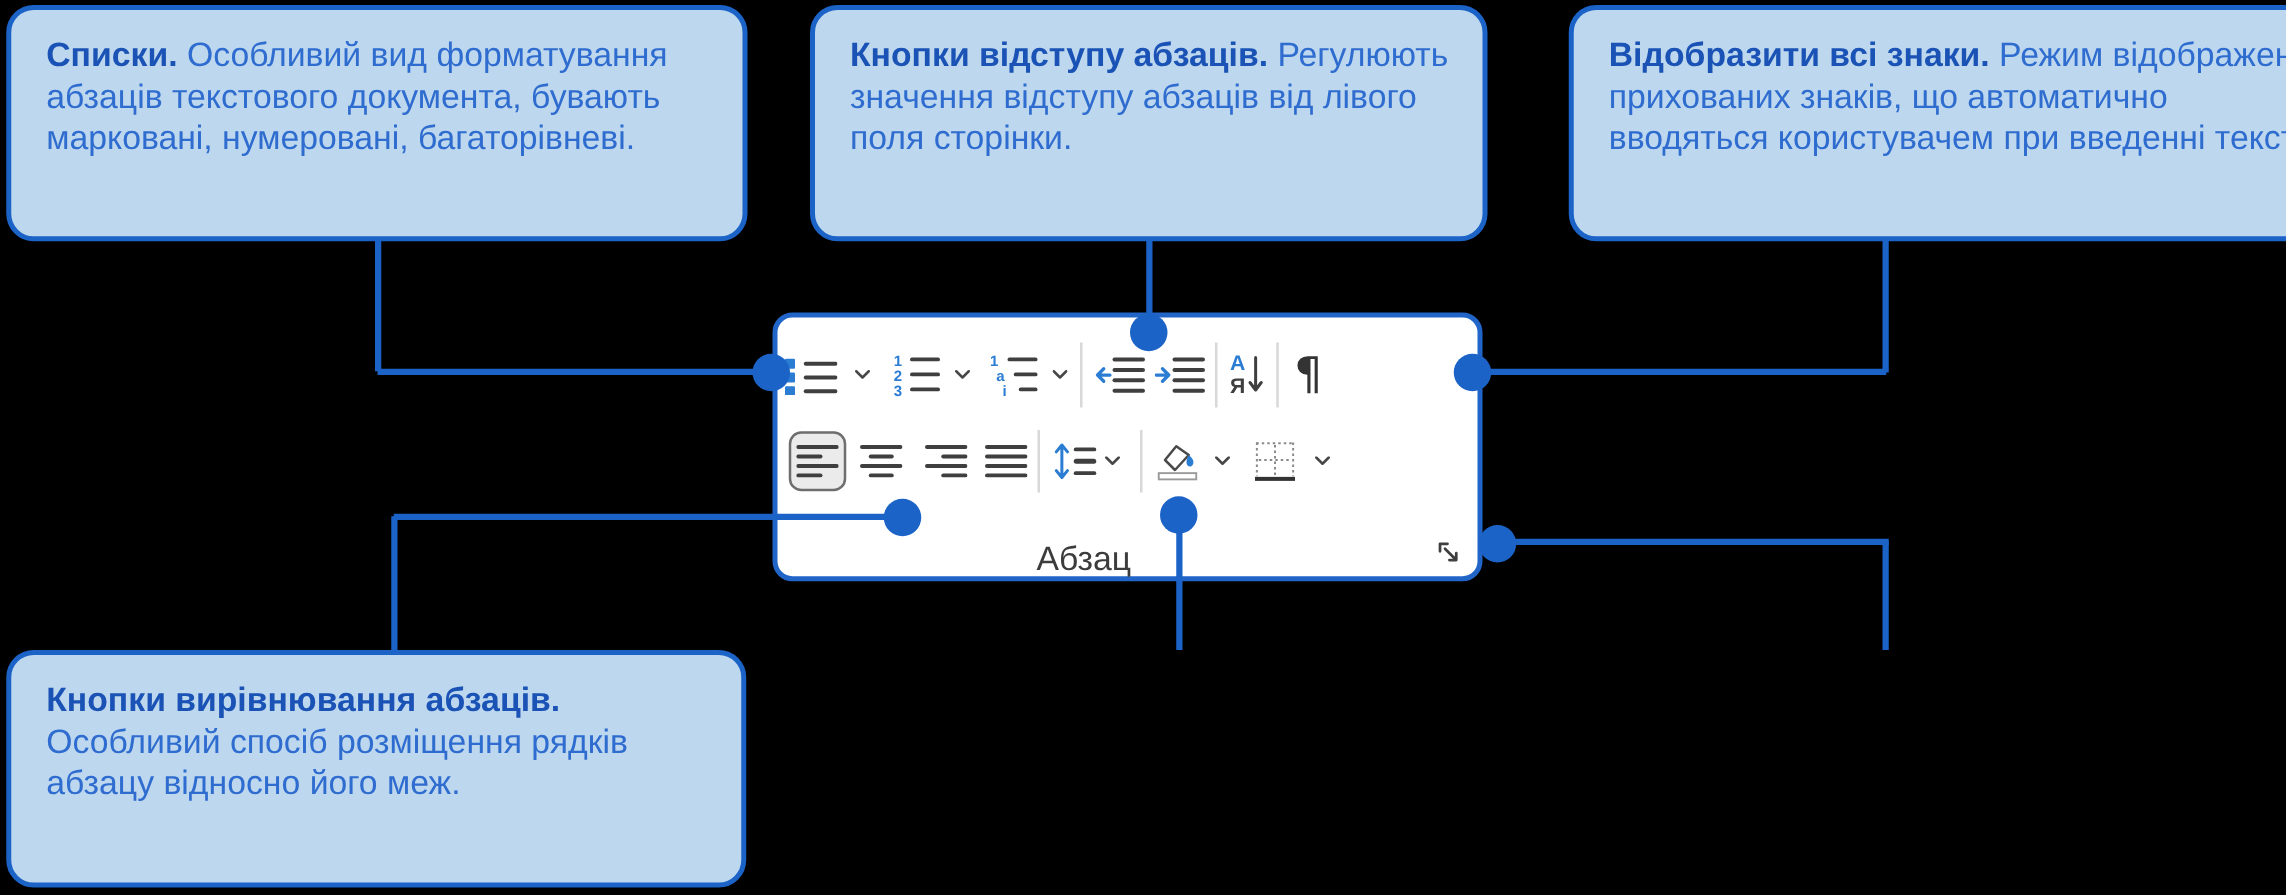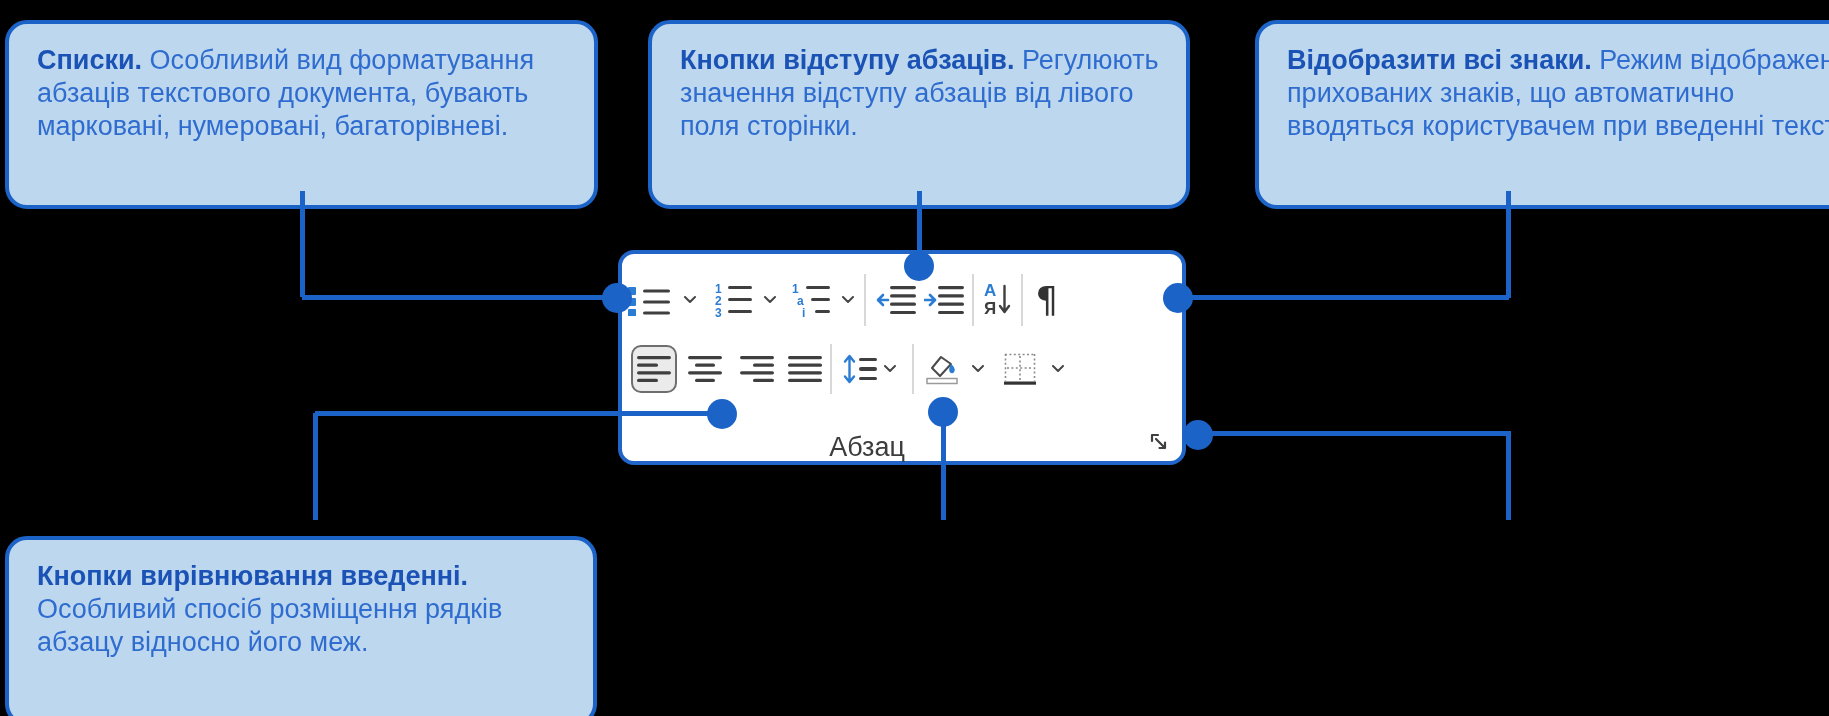--- a/index.html
+++ b/index.html
@@ -1,21 +1,21 @@
 <!DOCTYPE html>
 <html><head>
 <meta charset="utf-8">
 <style>
   html,body{margin:0;padding:0;background:#000;}
   .stage{position:relative;width:1829px;height:716px;background:#000;overflow:hidden;
          font-family:"Liberation Sans","DejaVu Sans",sans-serif;}
 
   
   .callout{position:absolute;box-sizing:border-box;background:#BDD7EE;border:4px solid #1C63C7;
-           border-radius:22px;padding:20px 28px;color:#2F6CCF;font-size:27px;line-height:1.22;margin-top:16px;}
+           border-radius:22px;padding:20px 28px;color:#2F6CCF;font-size:27px;line-height:1.22;}
   .callout b{color:#1A53B5;font-weight:bold;}
   .c1{left:5px;top:4px;width:593px;height:189px;}
   .c2{left:648px;top:4px;width:542px;height:189px;padding-right:24px;}
   .c3{left:1255px;top:4px;width:644px;height:189px;}
   .c4{left:5px;top:520px;width:592px;height:190px;}
   .c5{left:648px;top:520px;width:540px;height:190px;}
   .c6{left:1253px;top:520px;width:569px;height:192px;}
   .callout p{margin:0;}
 
   
@@ -68,21 +68,21 @@
   <div class="callout c1">
     <p><b>Списки.</b><span><span> Особливий вид форматування абзаців текстового документа, бувають марковані, нумеровані, багаторівневі.</span></span></p>
   </div>
   <div class="callout c2">
     <p><b>Кнопки відступу абзаців.</b><span><span> Регулюють значення відступу абзаців від лівого поля сторінки.</span></span></p>
   </div>
   <div class="callout c3">
     <p><b>Відобразити всі знаки.</b><span><span> Режим відображення прихованих знаків, що автоматично вводяться користувачем при введенні тексту.</span></span></p>
   </div>
   <div class="callout c4">
-    <p><b>Кнопки вирівнювання введенні.</b><span><span> Особливий спосіб розміщення рядків абзацу відносно його меж.</span></span></p>
+    <p><b>Кнопки вирівнювання абзаців.</b><span><span> Особливий спосіб розміщення рядків абзацу відносно його меж.</span></span></p>
   </div>
 
   <div class="line" style="left:300px;top:191px;width:5px;height:106px;"></div>
   <div class="line" style="left:302px;top:295px;width:320px;height:5px;"></div>
   <div class="dot" style="left:602px;top:283px;"></div>
 
   <div class="line" style="left:917px;top:191px;width:5px;height:77px;"></div>
   <div class="dot" style="left:904px;top:251px;"></div>
 
   <div class="line" style="left:1506px;top:191px;width:5px;height:107px;"></div>

